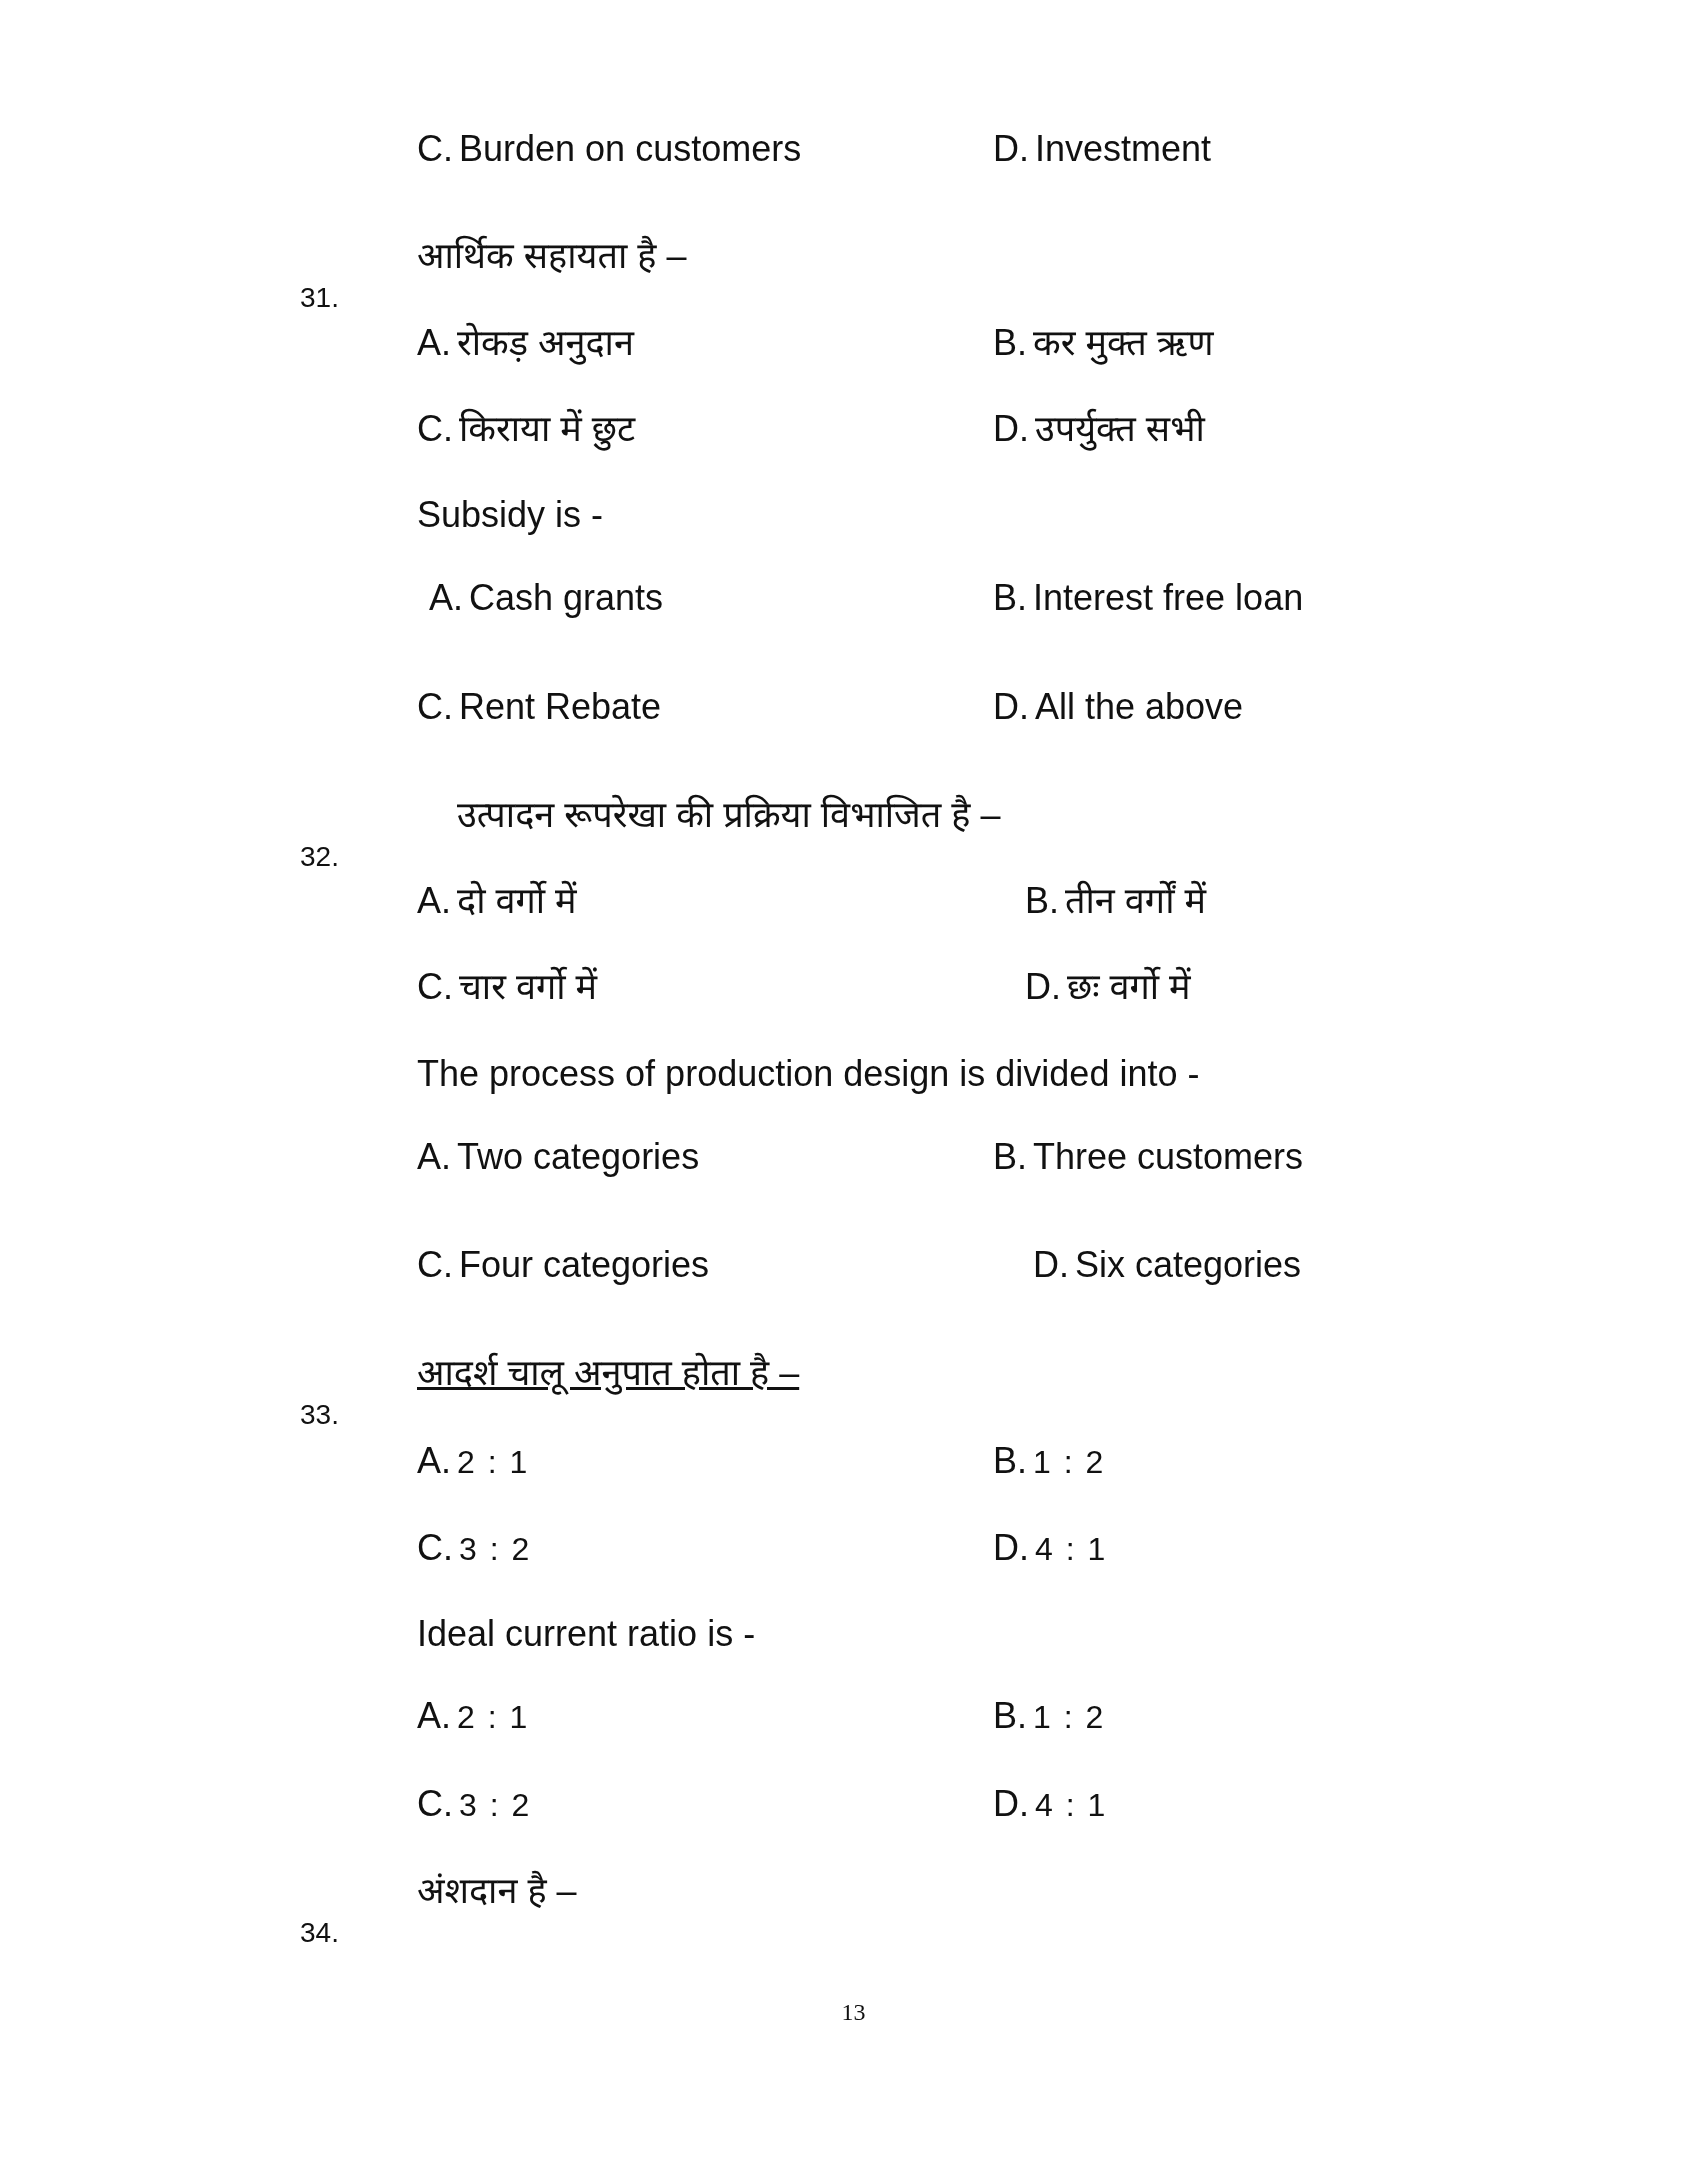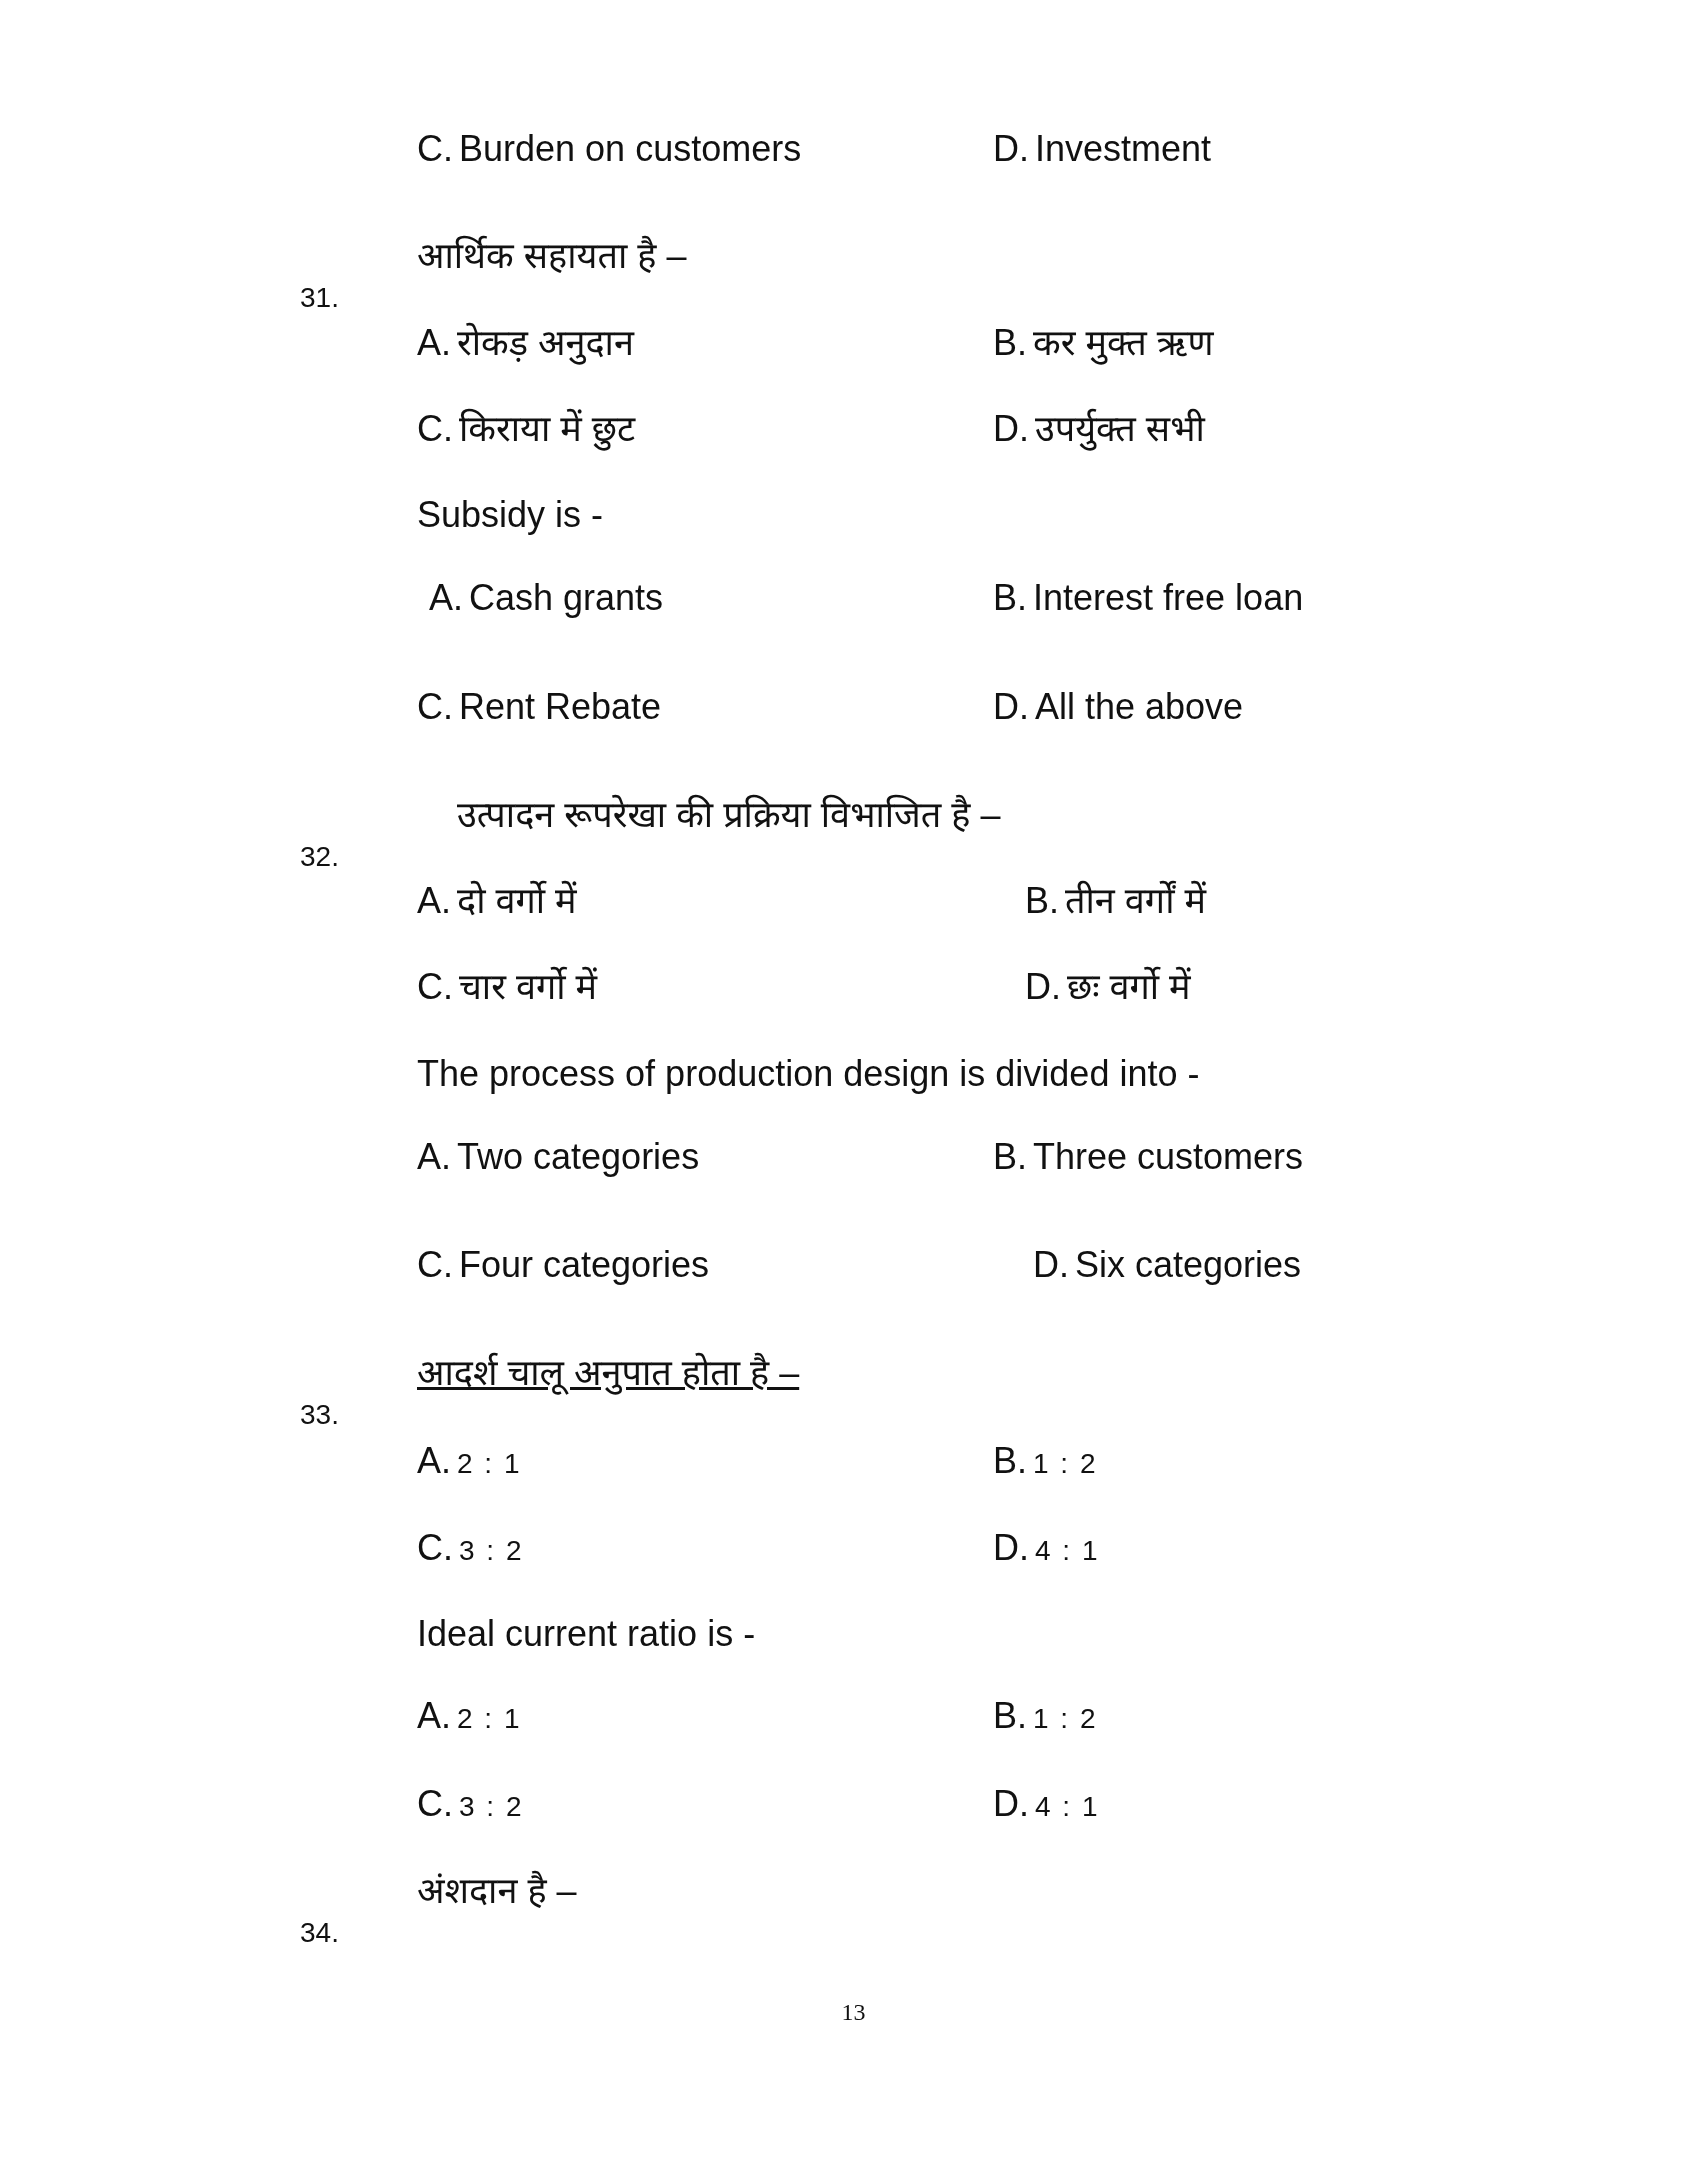--- a/index.html
+++ b/index.html
@@ -25,21 +25,21 @@
       position: absolute;
       font-size: 28px;
       line-height: 44px;
       left: 300px;
       margin-top: 40px;
     }
     .opt-letter {
       margin-right: 6px;
     }
     .ratio {
-      font-size: 28px;
+      font-size: 32px;
       letter-spacing: 2px;
     }
     .pagenum {
       position: absolute;
       left: 0;
       width: 1707px;
       text-align: center;
       top: 1997px;
       font-family: "Liberation Serif", serif;
       font-size: 24px;

